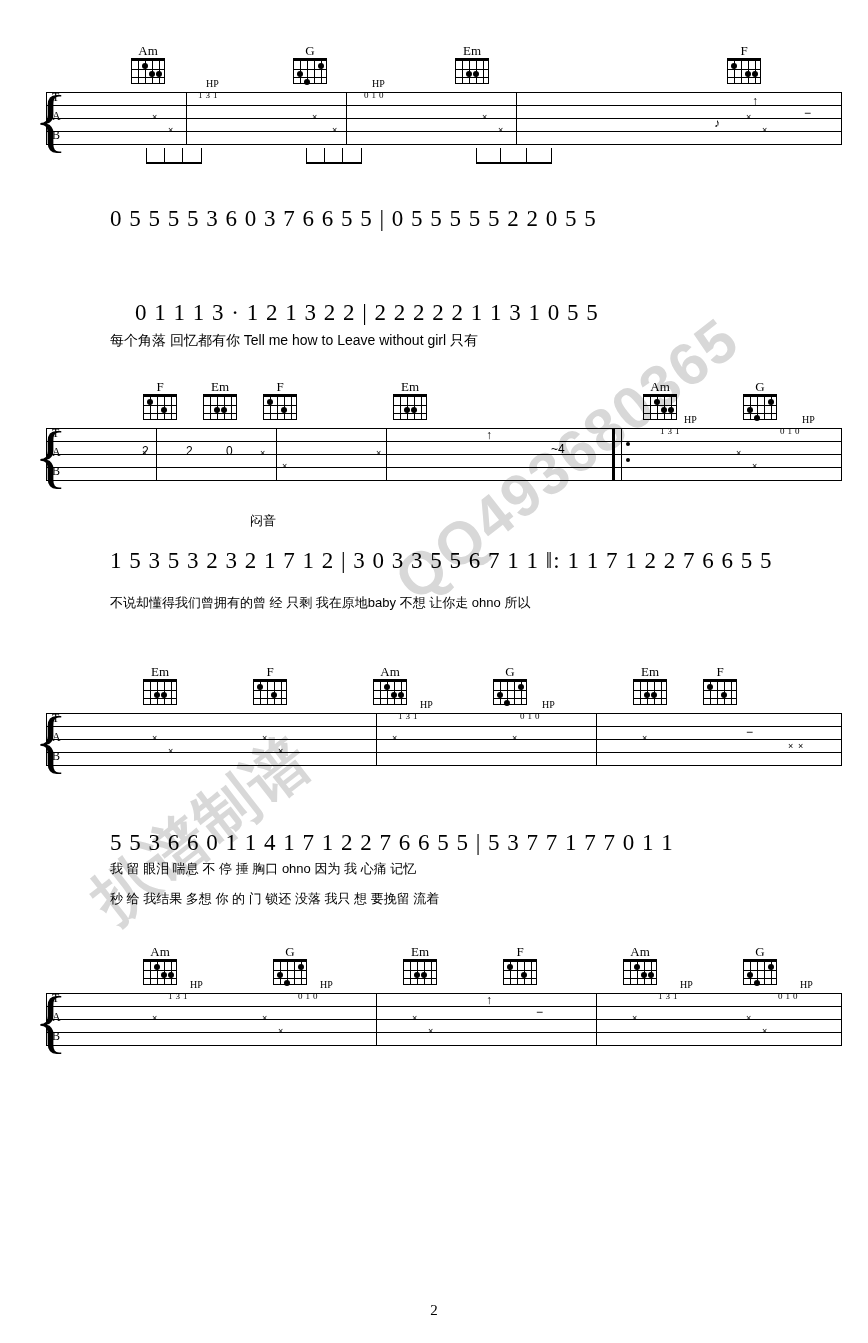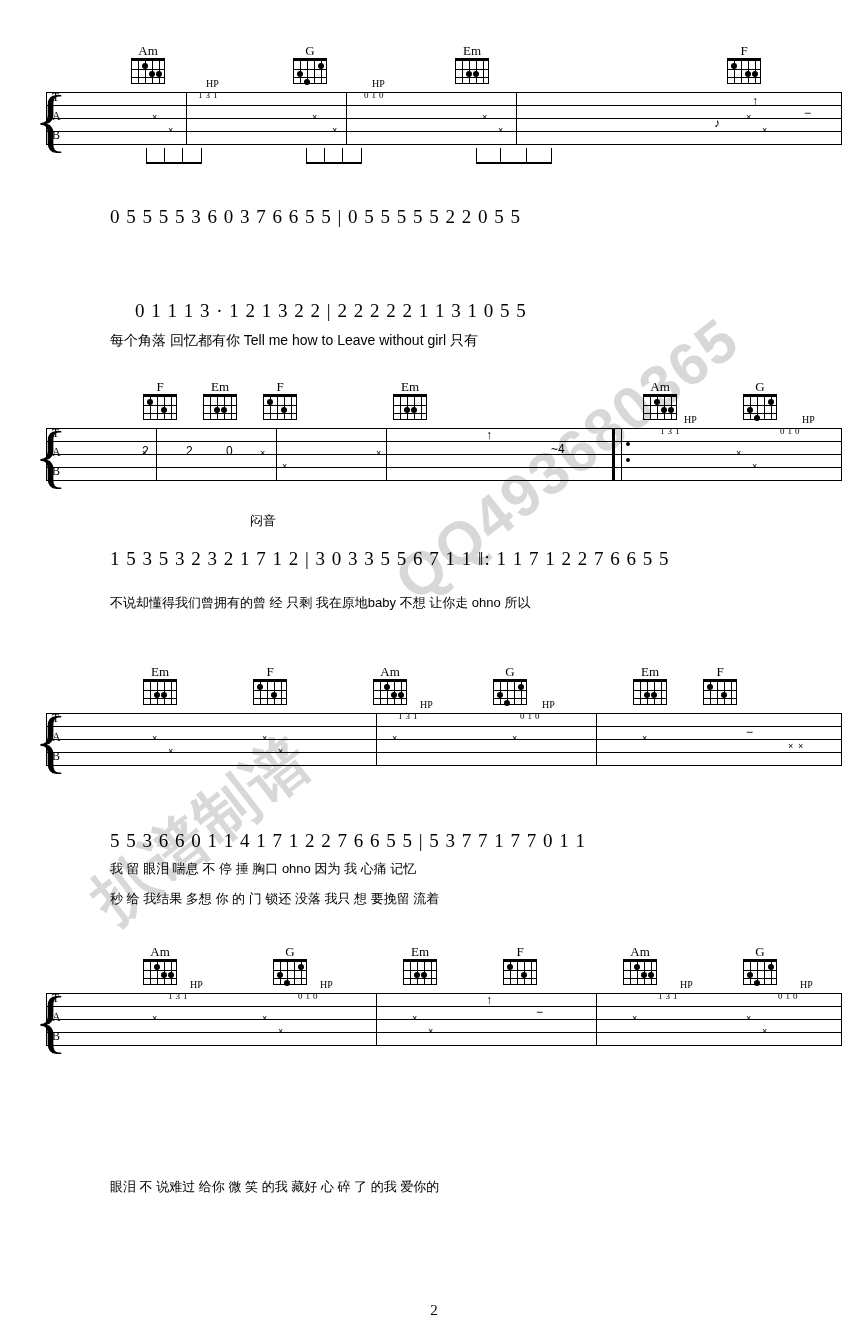--- a/index.html
+++ b/index.html
@@ -36,21 +36,21 @@
   .rhy{position:absolute;height:22px;}
   .beam{position:absolute;height:2px;background:#000;}
   .stem{position:absolute;width:1px;background:#000;}
   .xmark{position:absolute;font-size:9px;font-family:"Liberation Sans",sans-serif;}
 
   
   .hp{position:absolute;font-size:10px;font-family:"Liberation Serif",serif;}
   .hpnum{position:absolute;font-size:9px;font-family:"Liberation Serif",serif;letter-spacing:3px;}
 
   
-  .numrow{position:absolute;font-family:"Liberation Serif",serif;font-size:19px;letter-spacing:1px;white-space:nowrap;}
+  .numrow{position:absolute;font-family:"Liberation Serif",serif;font-size:23px;letter-spacing:1px;white-space:nowrap;}
   .lyricrow{position:absolute;font-family:"Liberation Sans",sans-serif;font-size:14px;white-space:nowrap;}
   .lyricrow.small{font-size:13px;}
 
   .footer{position:absolute;left:0;right:0;text-align:center;font-family:"Liberation Sans",sans-serif;font-weight:bold;font-size:15px;}
   .pageno{position:absolute;left:0;right:0;text-align:center;font-family:"Liberation Serif",serif;font-size:15px;}
   .note-mark{position:absolute;font-family:"Liberation Sans",sans-serif;font-size:12px;}
 </style>
 </head>
 <body>
 
@@ -538,16 +538,15 @@
       <div class="xmark" style="left:366px;top:20px">×</div>
         <div class="xmark" style="left:382px;top:33px">×</div>
       <div class="xmark" style="left:586px;top:20px">×</div>
       <div class="xmark" style="left:700px;top:20px">×</div>
         <div class="xmark" style="left:716px;top:33px">×</div>
       <div class="note-mark" style="left:440px;top:0px">↑</div>
       <div class="note-mark" style="left:490px;top:12px">−</div>
     </div>
   </div>
 
-  <div class="lyricrow small" style="left:110px;top:1178px;">眼泪 不 说难过     给你 微 笑 的我        藏好 心 碎 了 的我        爱你的</div>
 
   <div class="pageno" style="top:1302px;">2</div>
 </div>
 
 </body></html>

